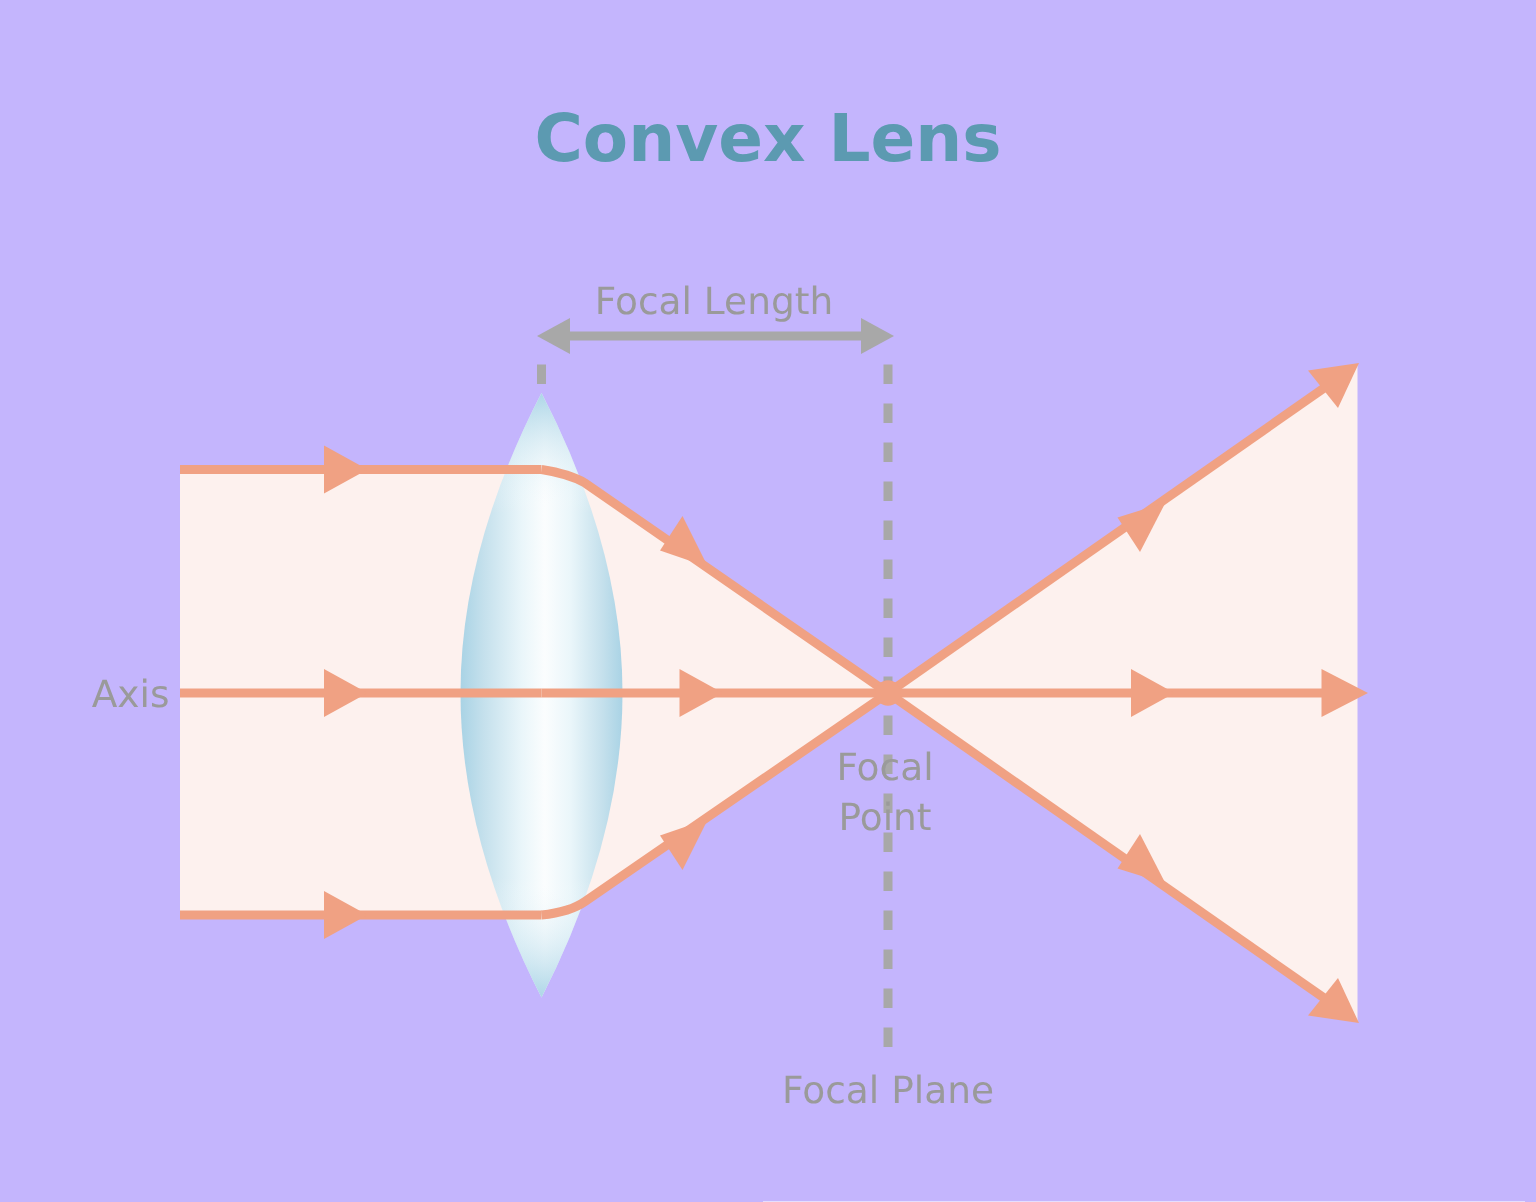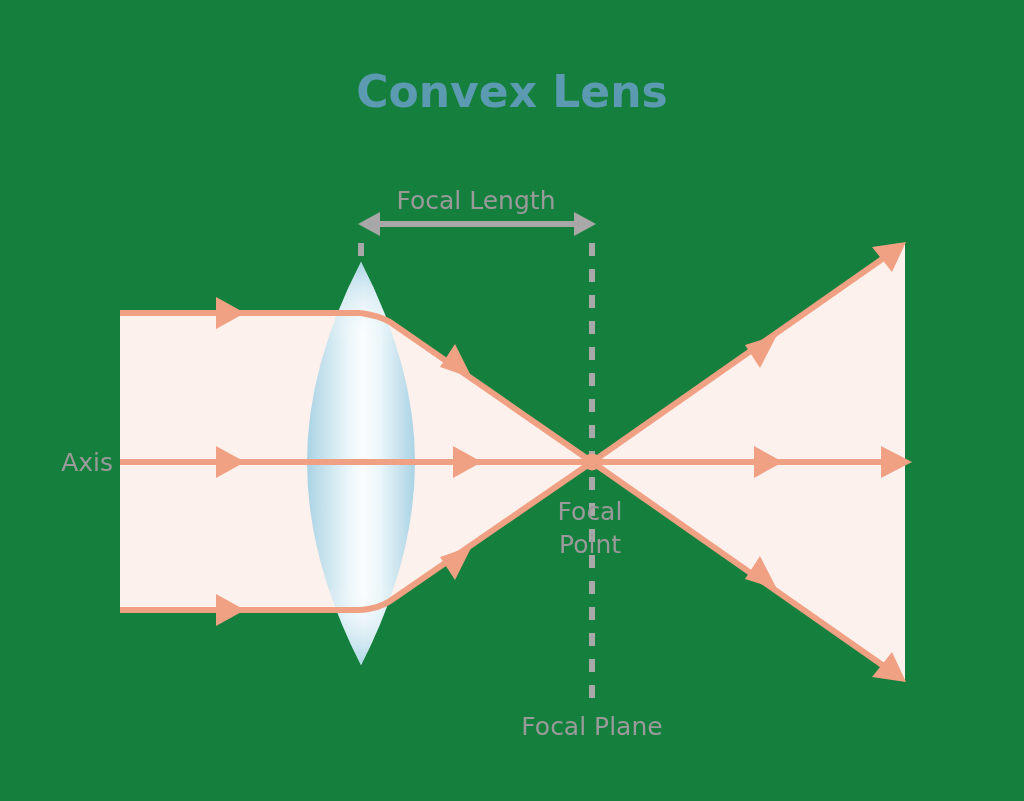--- a/index.html
+++ b/index.html
@@ -7,21 +7,21 @@
     padding: 0;
     background: #ffffff;
   }
   body {
     font-family: "DejaVu Sans", sans-serif;
   }
   #stage {
     position: relative;
     width: 1024px;
     height: 801px;
-    background: #15803d;
+    background: #c4b5fd;
     overflow: hidden;
   }
   #diagram-svg {
     position: absolute;
     left: 0;
     top: 0;
     width: 1024px;
     height: 801px;
     display: block;
   }

